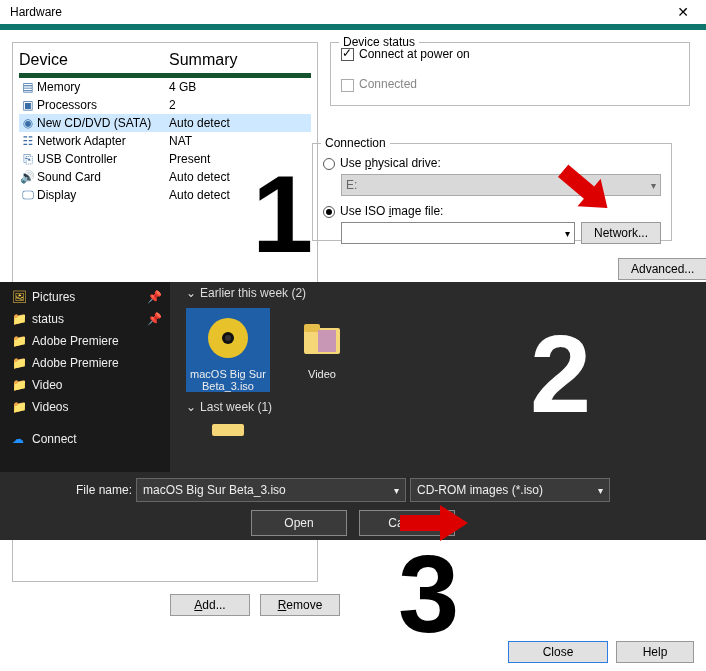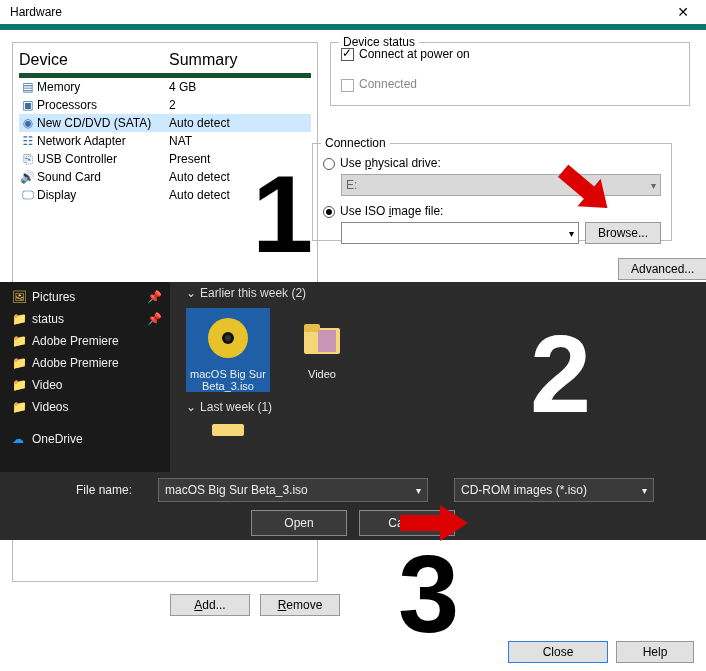--- a/index.html
+++ b/index.html
@@ -58,21 +58,21 @@
   .side-item .pin{margin-left:auto;color:#888;}
   .folder-ico{width:20px;color:#f6c949;}
   .cloud-ico{width:20px;color:#1e90ff;}
   .files-area{position:absolute;left:180px;top:0;right:0;height:176px;}
   .group-hd{display:flex;align-items:center;height:22px;padding-left:6px;color:#ddd;}
   .files-row{display:flex;gap:10px;padding:4px 6px;}
   .file-card{width:84px;text-align:center;font-size:11px;}
   .file-card.sel{background:#1e5fa8;}
   .file-thumb{width:56px;height:56px;margin:2px auto 2px auto;display:flex;align-items:center;justify-content:center;}
   .picker-bottom{position:absolute;left:0;right:0;bottom:0;height:68px;padding:6px 12px;}
-  .pb-row{display:flex;align-items:center;gap:26px;margin-bottom:8px;}
+  .pb-row{display:flex;align-items:center;gap:4px;margin-bottom:8px;}
   .dark-combo{flex:0 0 auto;border:1px solid #666;background:#3a3a3a;color:#eee;height:24px;display:flex;align-items:center;padding:0 6px;}
   .dark-btn{border:1px solid #888;background:#3a3a3a;color:#eee;height:26px;width:96px;display:flex;align-items:center;justify-content:center;}
   
   .arrow{position:absolute;pointer-events:none;}
   .arrow1{left:556px;top:170px;transform:rotate(40deg);}
   .arrow2{left:400px;top:505px;}
   .bottom-btns{position:absolute;right:12px;bottom:8px;display:flex;gap:8px;}
   .mid-btns{position:absolute;left:170px;top:594px;display:flex;gap:10px;}
   svg{display:block}
 </style>
@@ -148,21 +148,21 @@
     </div>
   </div>
   <div class="row-pad">
     <span class="radio on"></span><span>Use ISO <span class="ul">i</span>mage file:</span>
   </div>
   <div style="padding:0 10px 0 28px;display:flex;gap:6px;">
     <div class="dropdown" style="flex:1">
       <span></span>
         <span class="caret">▾</span>
     </div>
-    <button class="browse-btn">Browse...</button>
+    <button class="browse-btn">Network...</button>
   </div>
 </div>
 <button class="adv-btn" style="position:absolute;left:618px;top:258px">Advanced...</button>
 
 <div class="mid-btns">
   <button class="btn" style="width:80px"><span class="ul">A</span>dd...</button>
   <button class="btn" style="width:80px"><span class="ul">R</span>emove</button>
 </div>
 
 <div class="bottom-btns">
@@ -194,21 +194,21 @@
         <span class="folder-ico">📁</span>
         <span>Video</span>
       </div>
     <div class="side-item">
         <span class="folder-ico">📁</span>
         <span>Videos</span>
       </div>
     <div style="height:10px"></div>
     <div class="side-item">
         <span class="cloud-ico">☁</span>
-        <span>OneDrive</span>
+        <span>Connect</span>
       </div>
   </div>
   <div class="files-area">
     <div class="group-hd">
         <span style="margin-right:4px">⌄</span>
         <span>Earlier this week (2)</span>
       </div>
     <div class="files-row">
       <div class="file-card sel">
         <div class="file-thumb">

